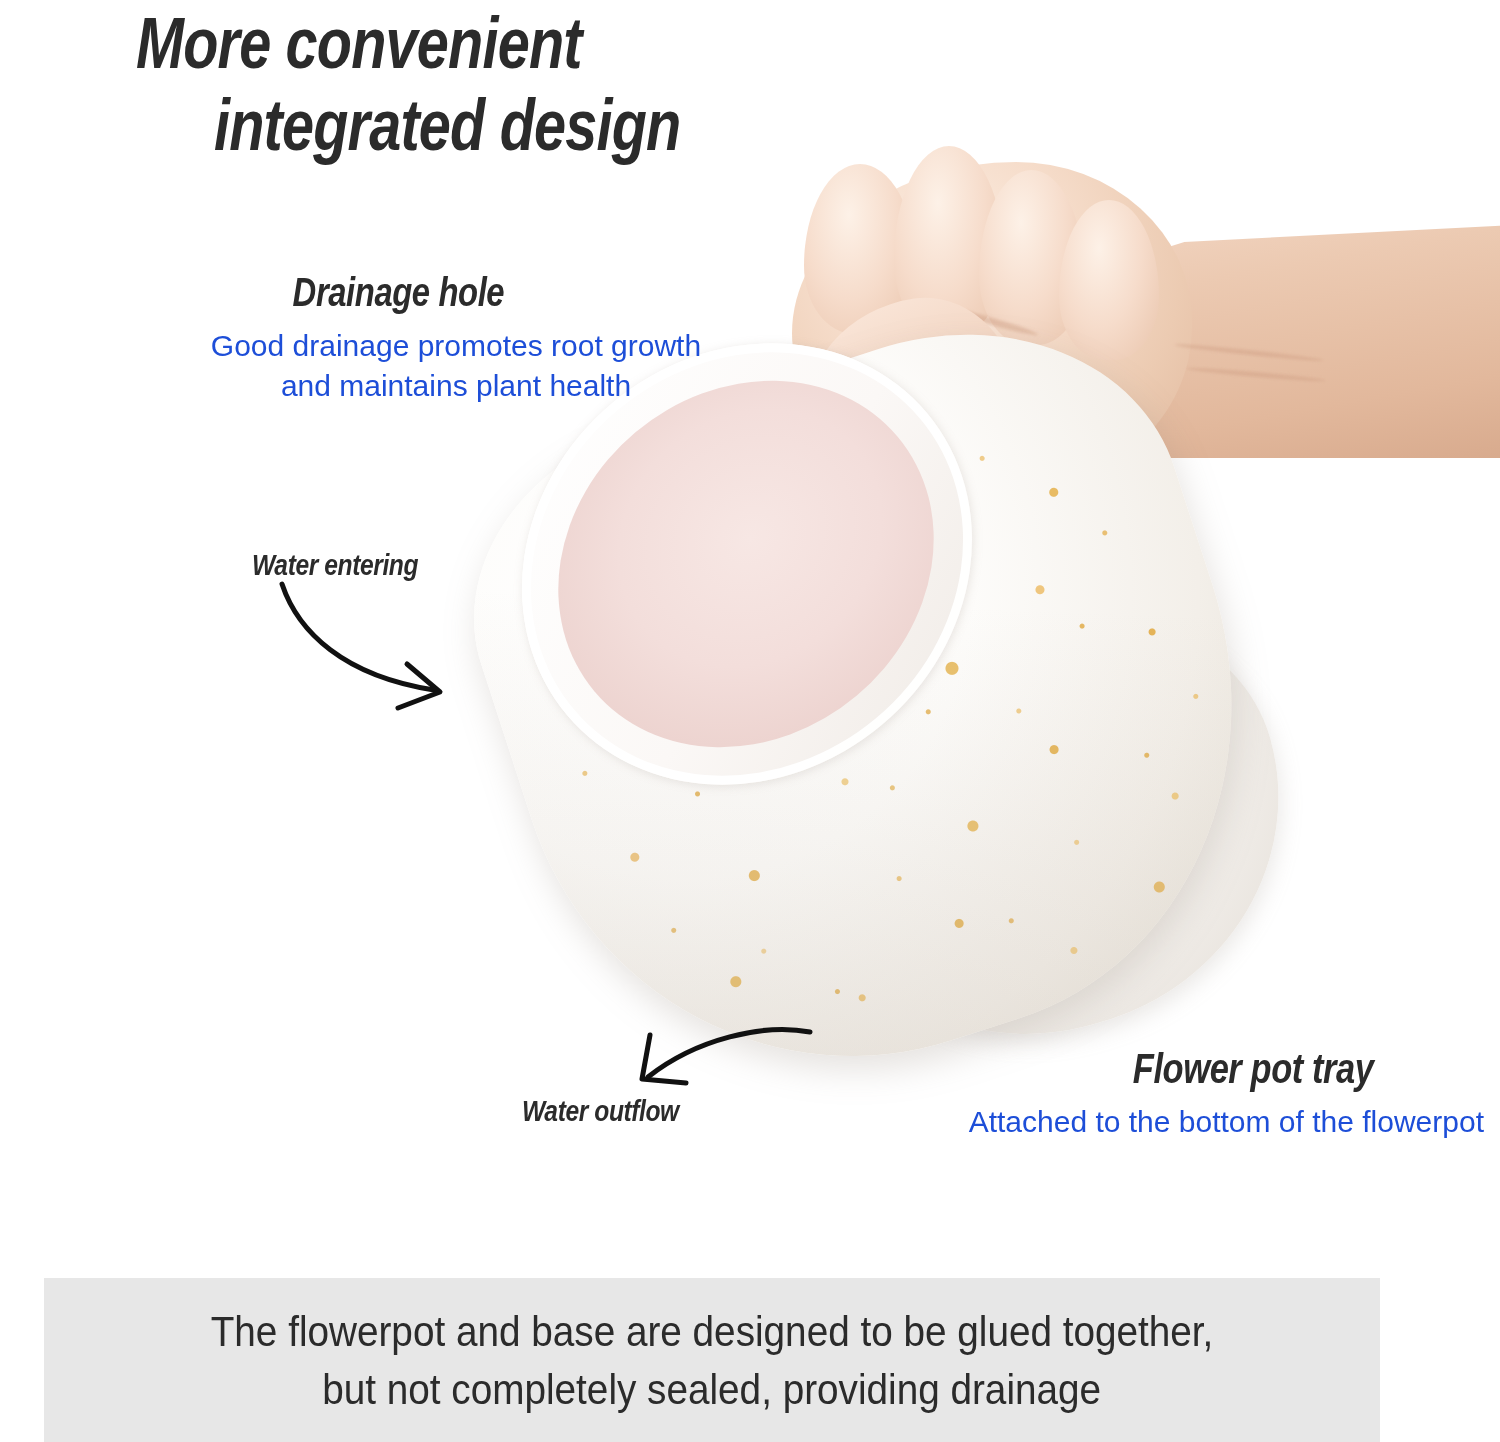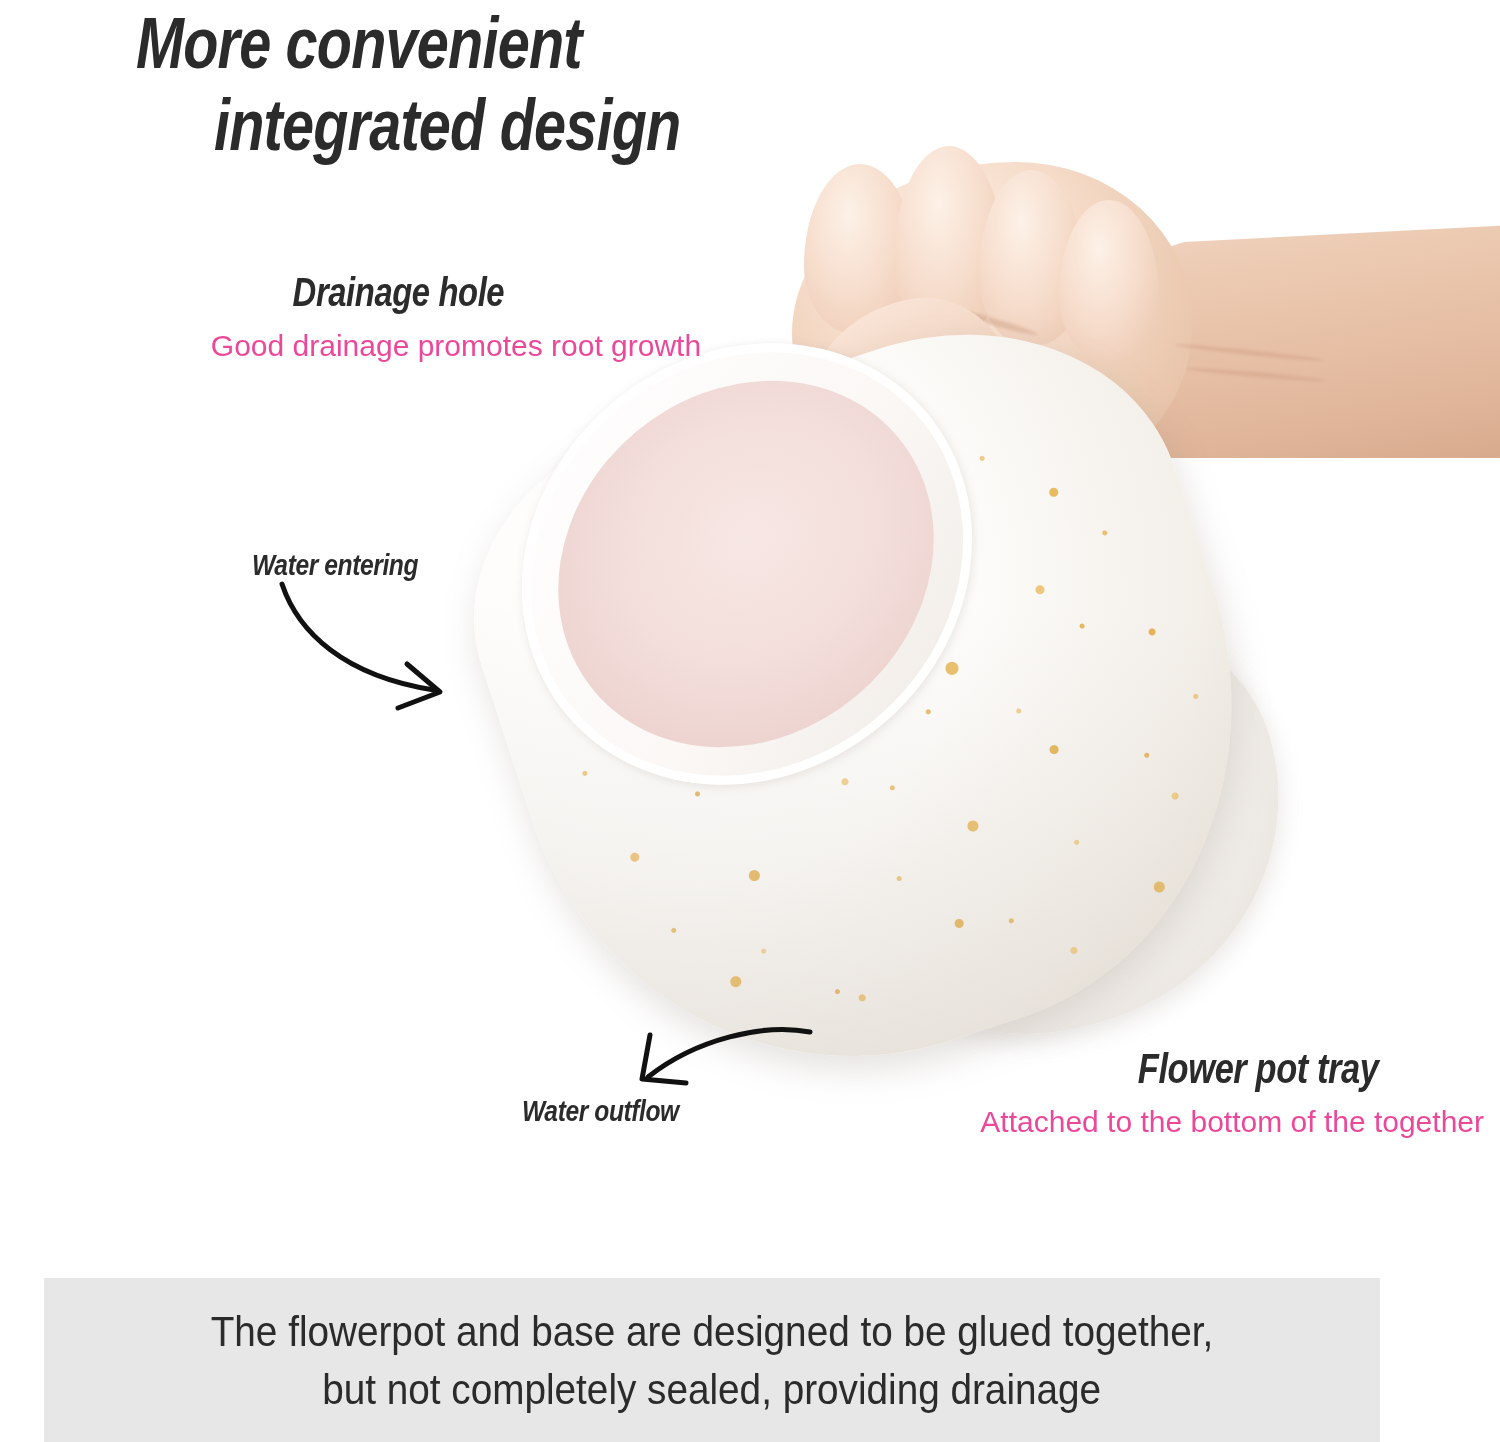--- a/index.html
+++ b/index.html
@@ -29,21 +29,21 @@
     transform-origin: left center;
     white-space: nowrap;
     letter-spacing: -0.5px;
   }
   .head-italic.ralign {
     transform-origin: right center;
   }
   .body-text {
     font-family: "Liberation Sans", sans-serif;
     font-weight: normal;
-    color: #ec4899;
+    color: #1d4ed8;
     white-space: nowrap;
   }
 
   
   #main-title {
     position: absolute;
     left: 92px;
     top: 2px;
     font-size: 72px;
     line-height: 82px;
@@ -407,40 +407,41 @@
     <div id="pot-shade"></div>
     <div id="pot-mouth"></div>
     <div id="pot-interior"></div>
     <div id="pot-rim-highlight"></div>
   </div>
 
   <div id="drainage-block">
     <div class="head-italic" id="drainage-heading">Drainage hole</div>
     <div class="body-text" id="drainage-desc">
       <span>Good drainage promotes root growth</span>
+      <span>and maintains plant health</span>
     </div>
   </div>
 
   <div class="head-italic" id="label-water-entering">Water entering</div>
 
   <svg class="arrow-svg" id="arrow-entering" width="190" height="140" viewBox="0 0 190 140">
     <path class="arrow-path" d="M 8 4 C 24 52 70 96 160 110"></path>
     <path class="arrow-path" d="M 133 84 L 166 112 L 124 128"></path>
   </svg>
 
   <svg class="arrow-svg" id="arrow-outflow" width="200" height="80" viewBox="0 0 200 80">
     <path class="arrow-path" d="M 186 17 C 140 8 72 24 24 62"></path>
     <path class="arrow-path" d="M 26 20 L 18 64 L 62 68"></path>
   </svg>
 
   <div class="head-italic" id="label-water-outflow">Water outflow</div>
 
   <div id="tray-block">
     <div class="head-italic ralign" id="tray-heading">Flower pot tray</div>
-    <div class="body-text" id="tray-desc">Attached to the bottom of the together</div>
+    <div class="body-text" id="tray-desc">Attached to the bottom of the flowerpot</div>
   </div>
 
   <div id="caption-bar">
     <div class="cap-line">The flowerpot and base are designed to be glued together,</div>
     <div class="cap-line">but not completely sealed, providing drainage</div>
   </div>
 
 </div>
 
 </body></html>

